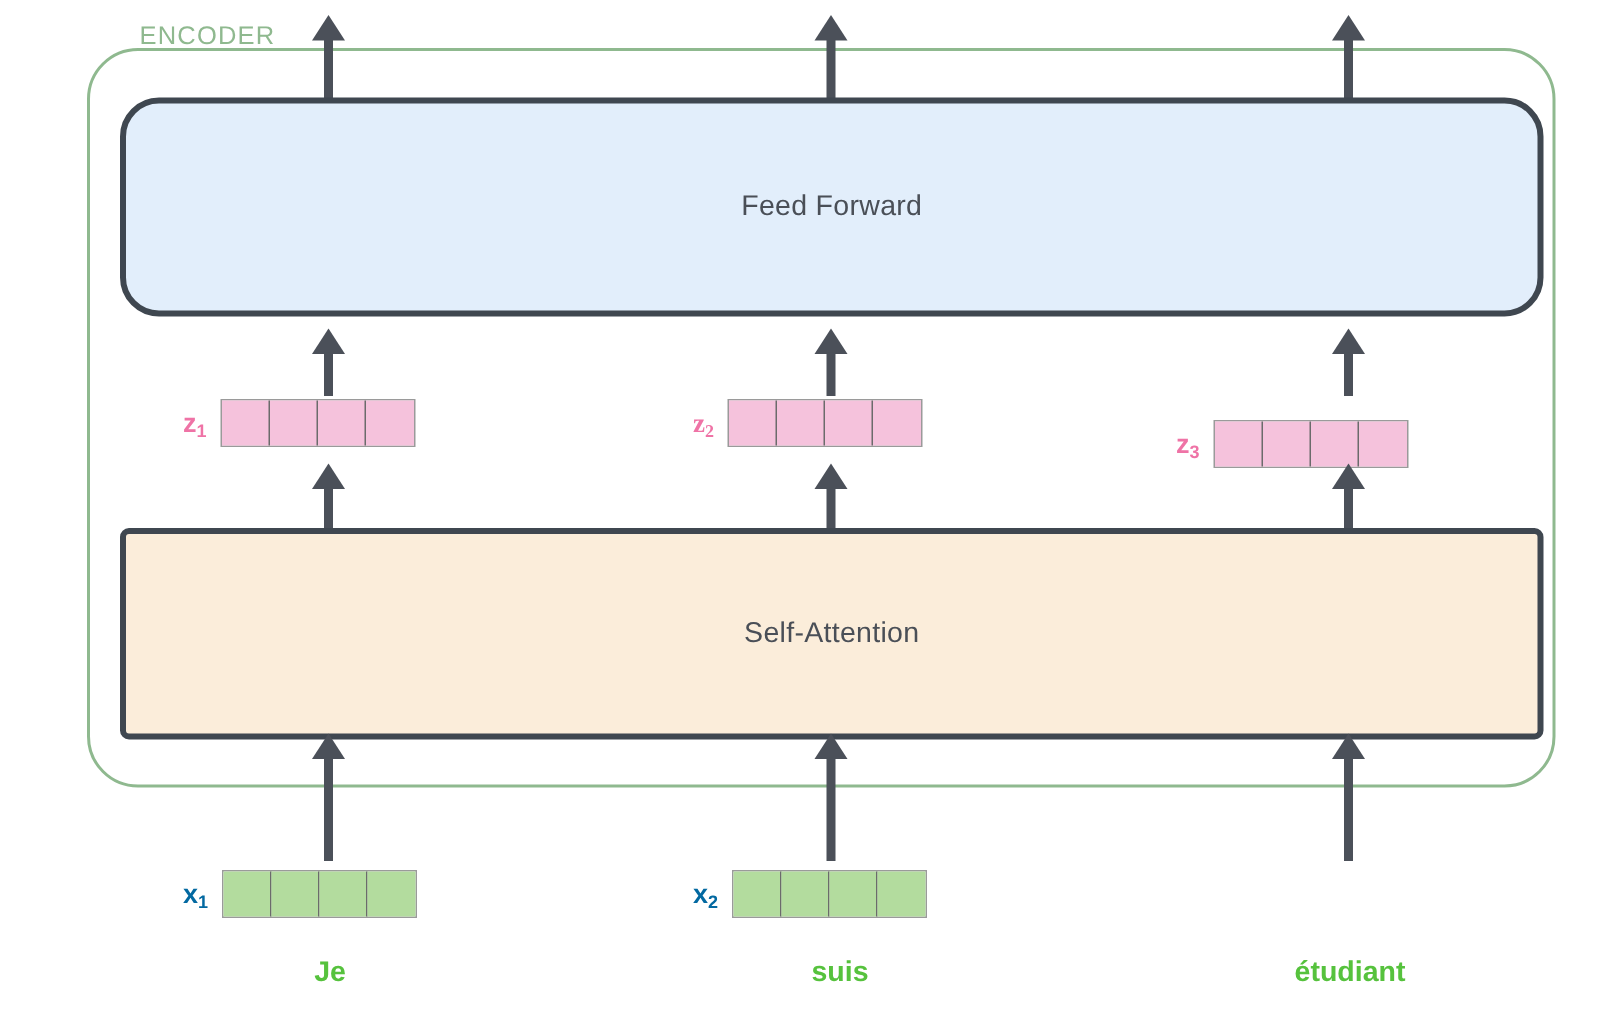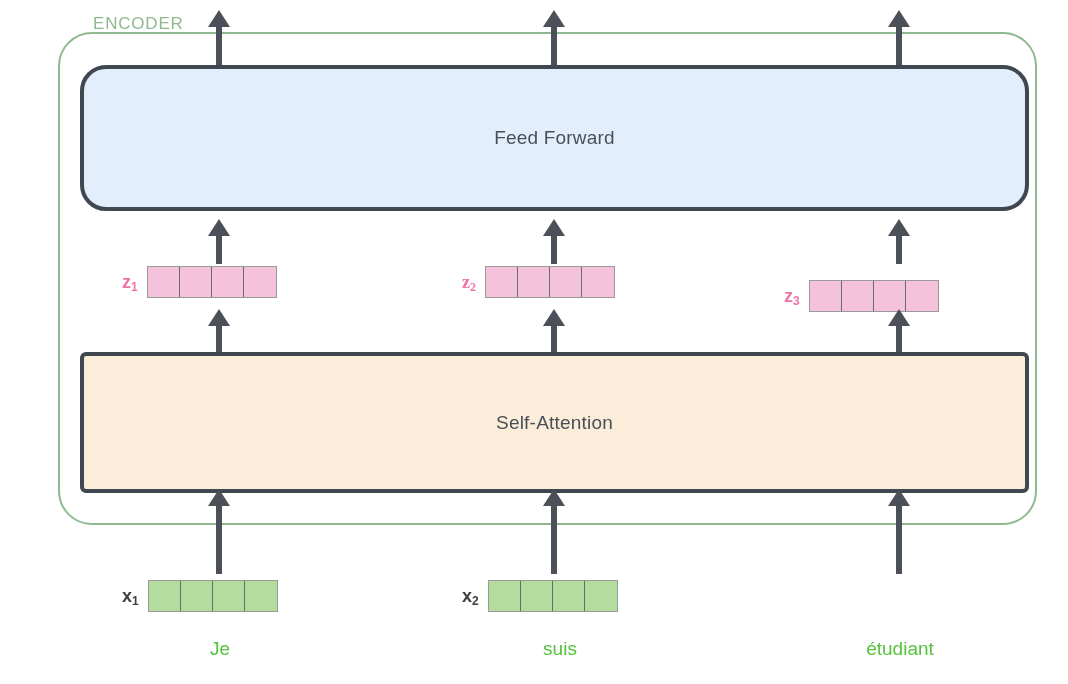--- a/index.html
+++ b/index.html
@@ -123,28 +123,28 @@
   .vec-cells .cell {
     width: 32px;
     height: 30px;
     box-sizing: border-box;
     border-right: 1px solid #6b6b6b;
   }
   .vec-cells .cell:last-child { border-right: none; }
 
   .z-label  { color: #ef73a6; }
   .z-cells .cell { background: #f5c2dc; }
-  .x-label  { color: #404040; }
+  .x-label  { color: #0369a1; }
   .x-cells .cell { background: #b3dc9e; }
 
   
   .word {
     position: absolute;
     font-size: 19px;
-    font-weight: normal;
+    font-weight: bold;
     color: #56c23d;
     text-align: center;
     white-space: nowrap;
   }
 </style>
 </head>
 <body>
 
 <div id="stage">
 

